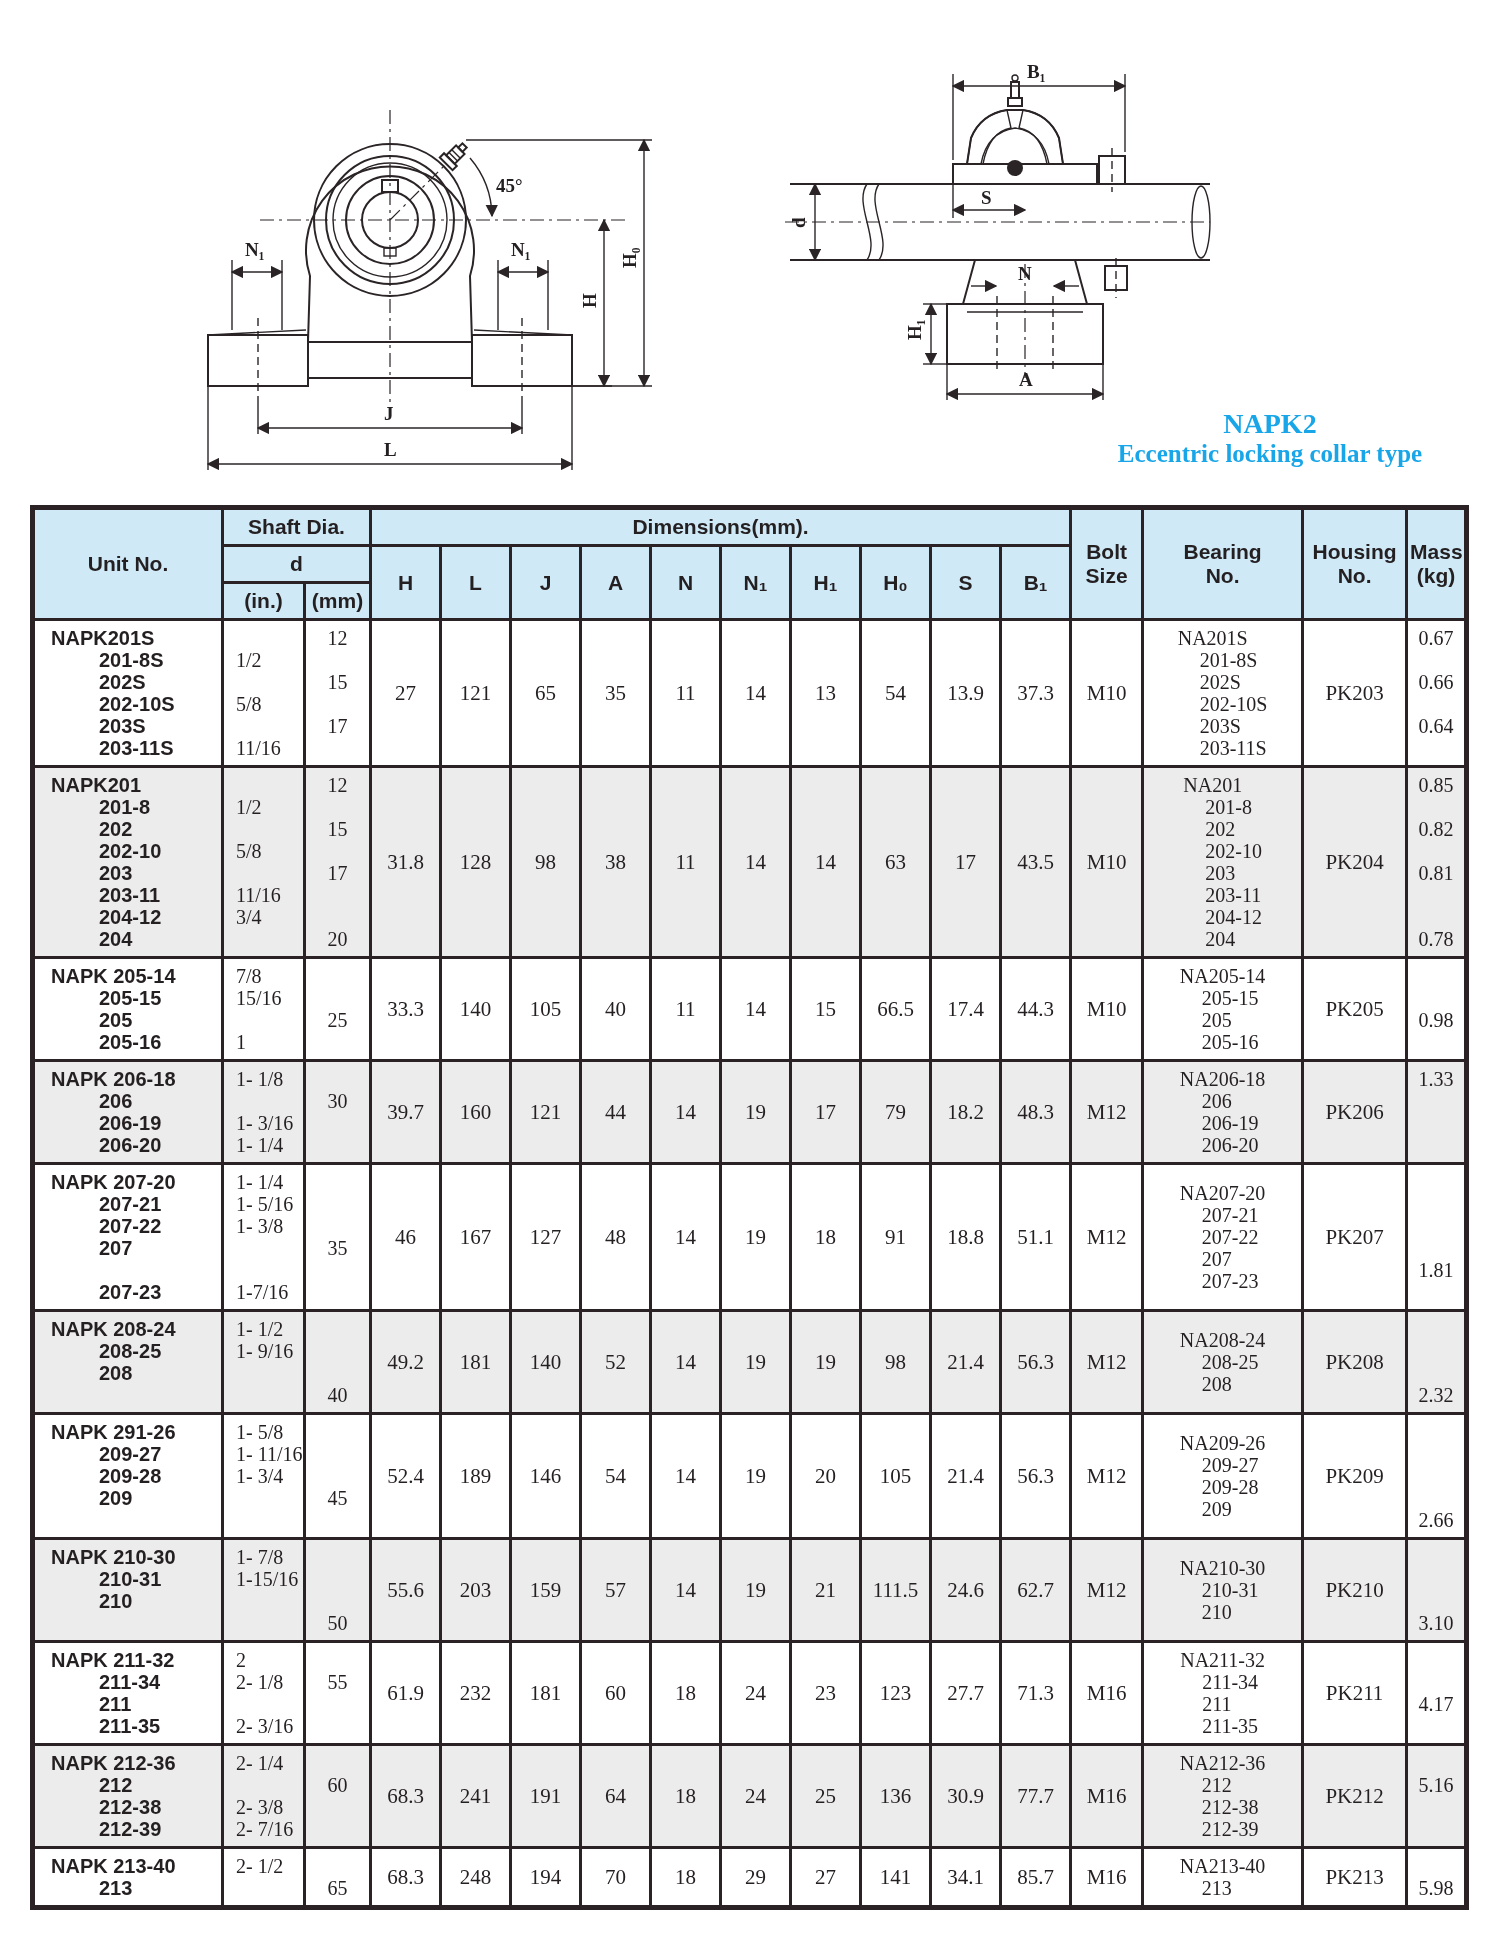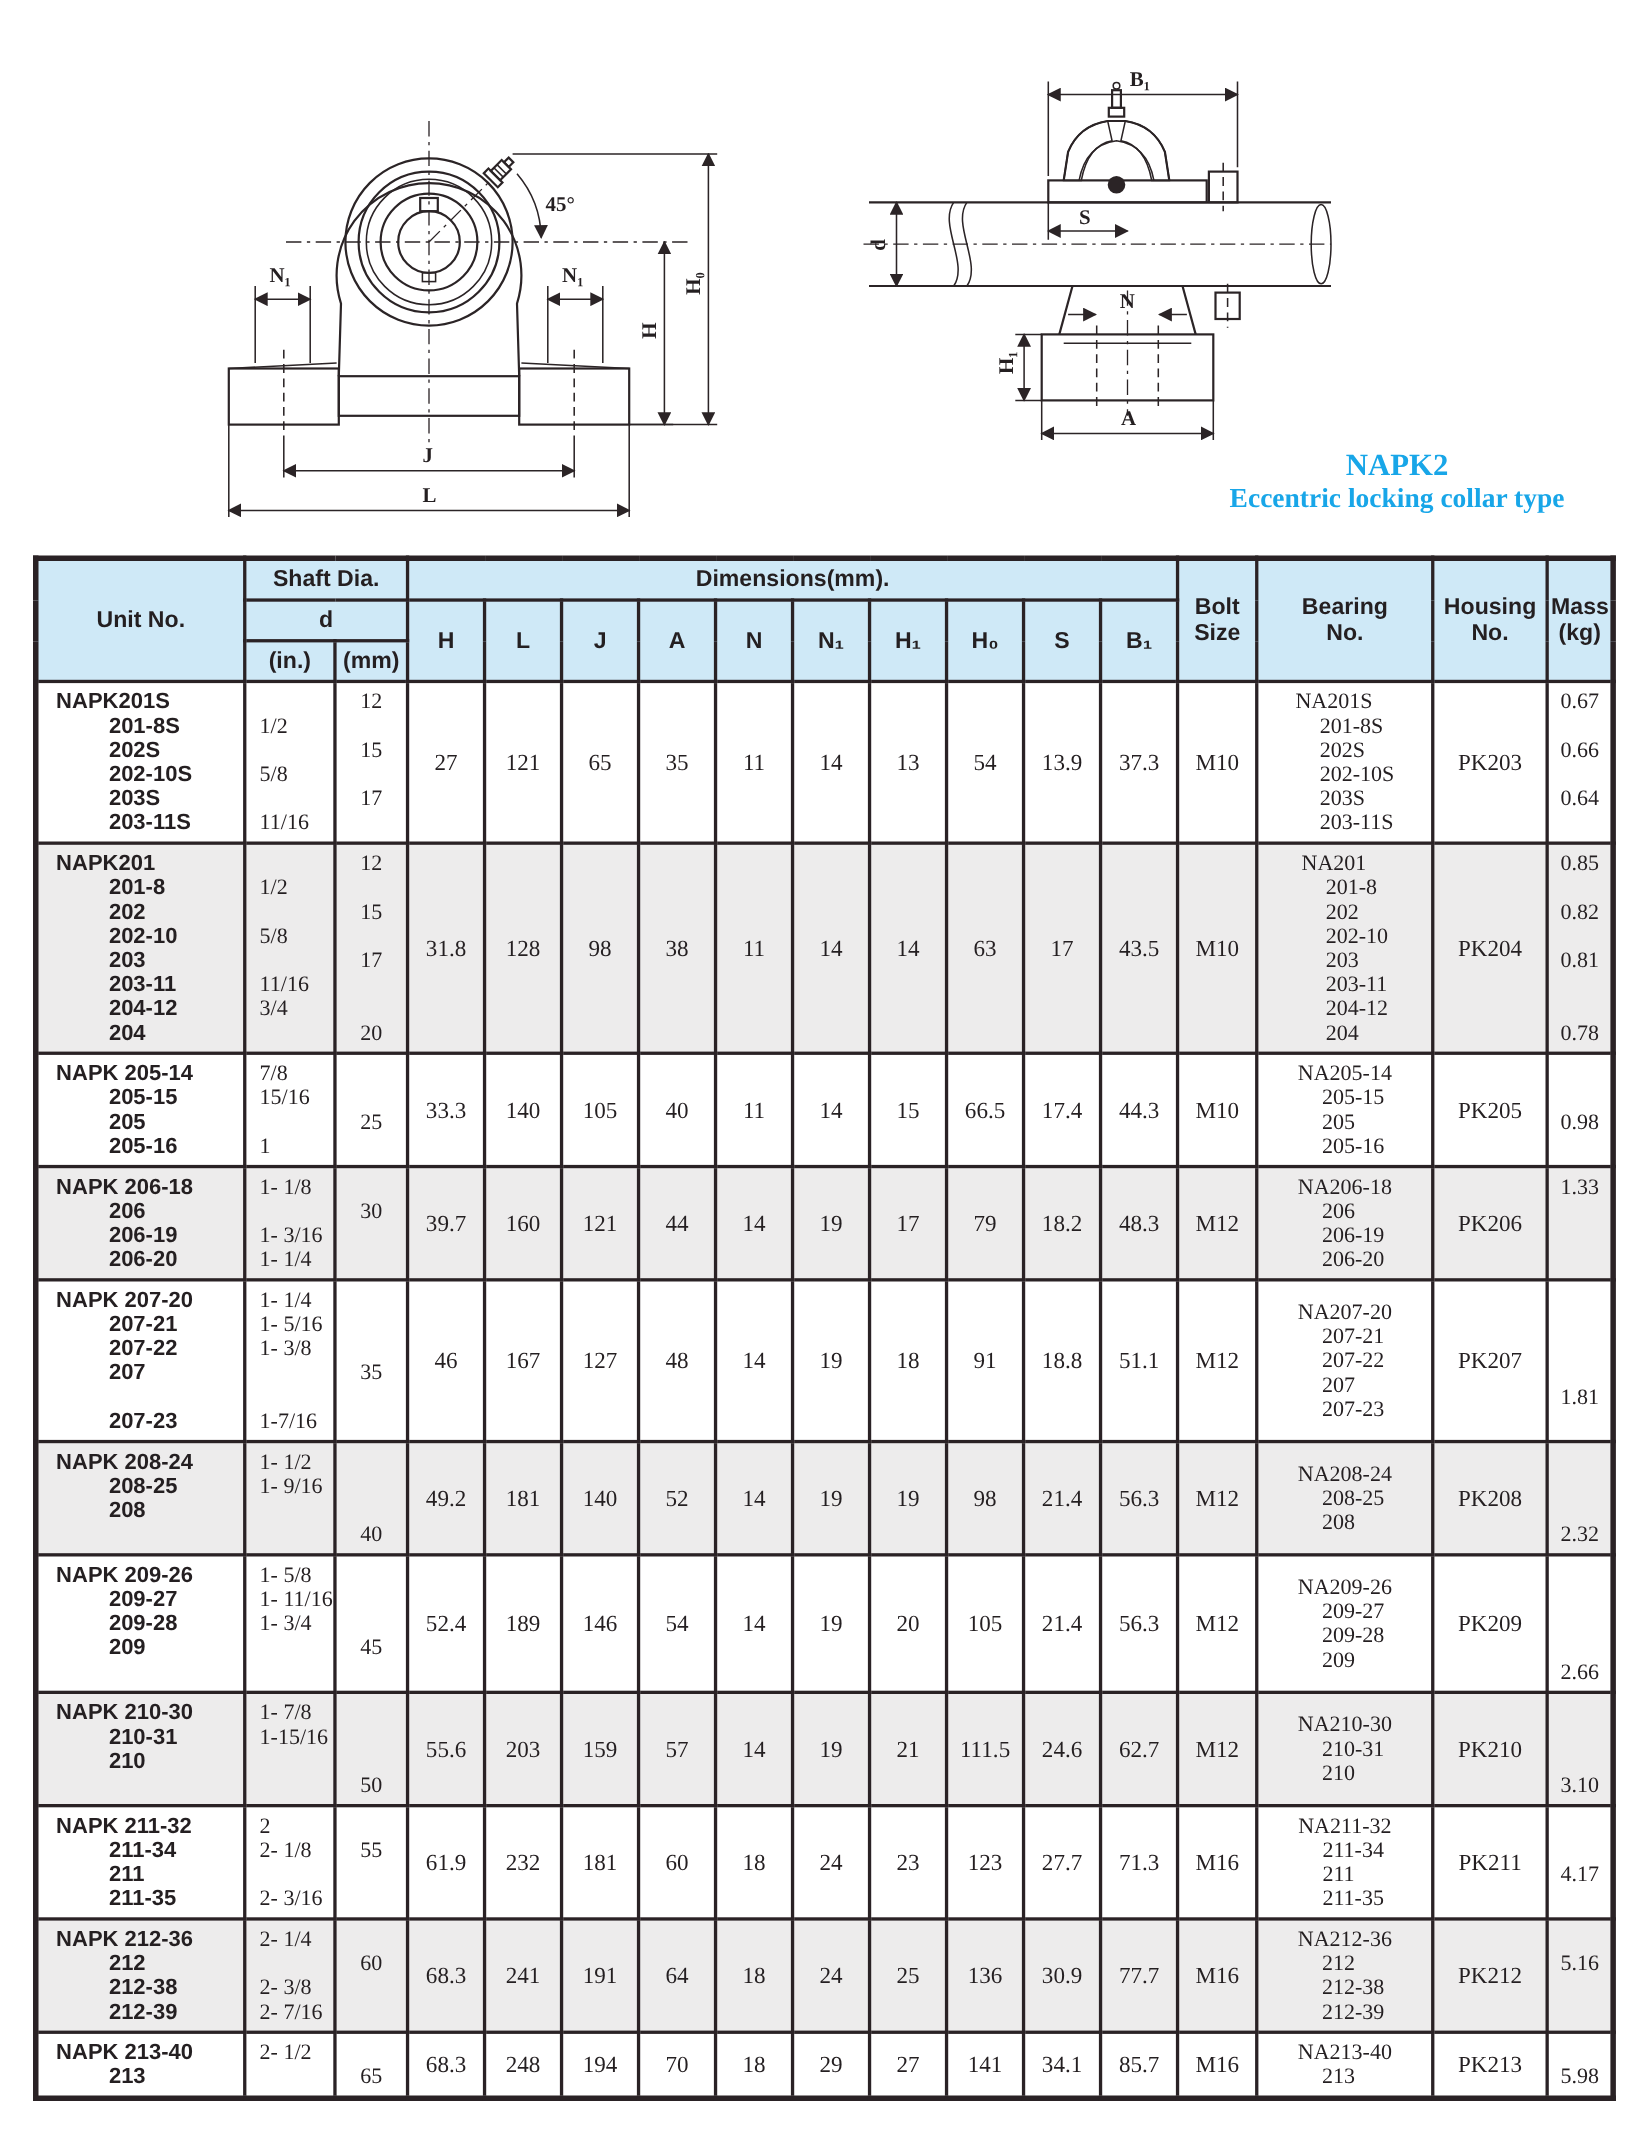--- a/index.html
+++ b/index.html
@@ -633,21 +633,21 @@
               <div class="ln first">&nbsp;</div>
               <div class="ln cont">&nbsp;</div>
               <div class="ln cont">&nbsp;</div>
               <div class="ln cont">2.32</div>
             </div>
           </td>
         </tr>
         <tr>
           <td class="unit-td">
             <div class="stack unit-stack">
-              <div class="ln first">NAPK 209-26</div>
+              <div class="ln first">NAPK 291-26</div>
               <div class="ln cont">209-27</div>
               <div class="ln cont">209-28</div>
               <div class="ln cont">209</div>
               <div class="ln cont">&nbsp;</div>
             </div>
           </td>
           <td class="in-td">
             <div class="stack in-stack">
               <div class="ln first">1- 5/8</div>
               <div class="ln cont">1- 11/16</div>

